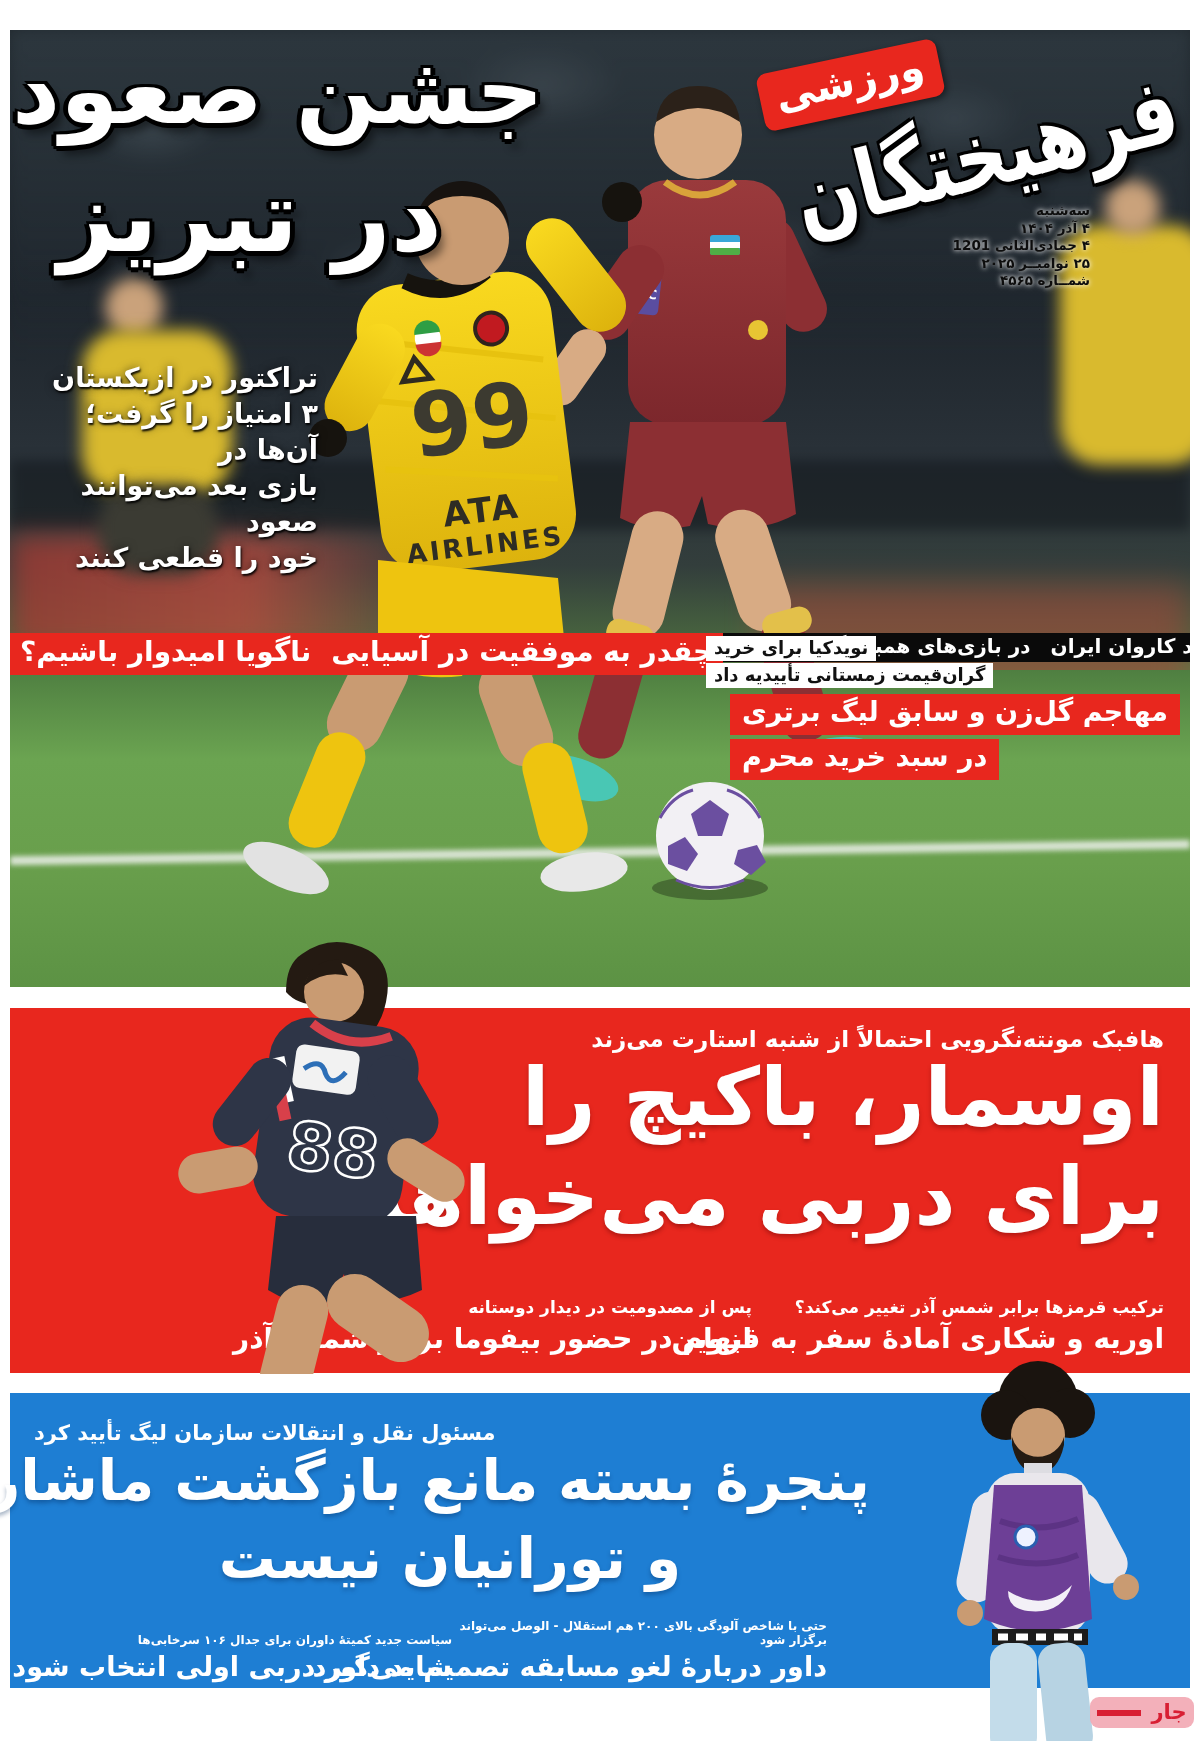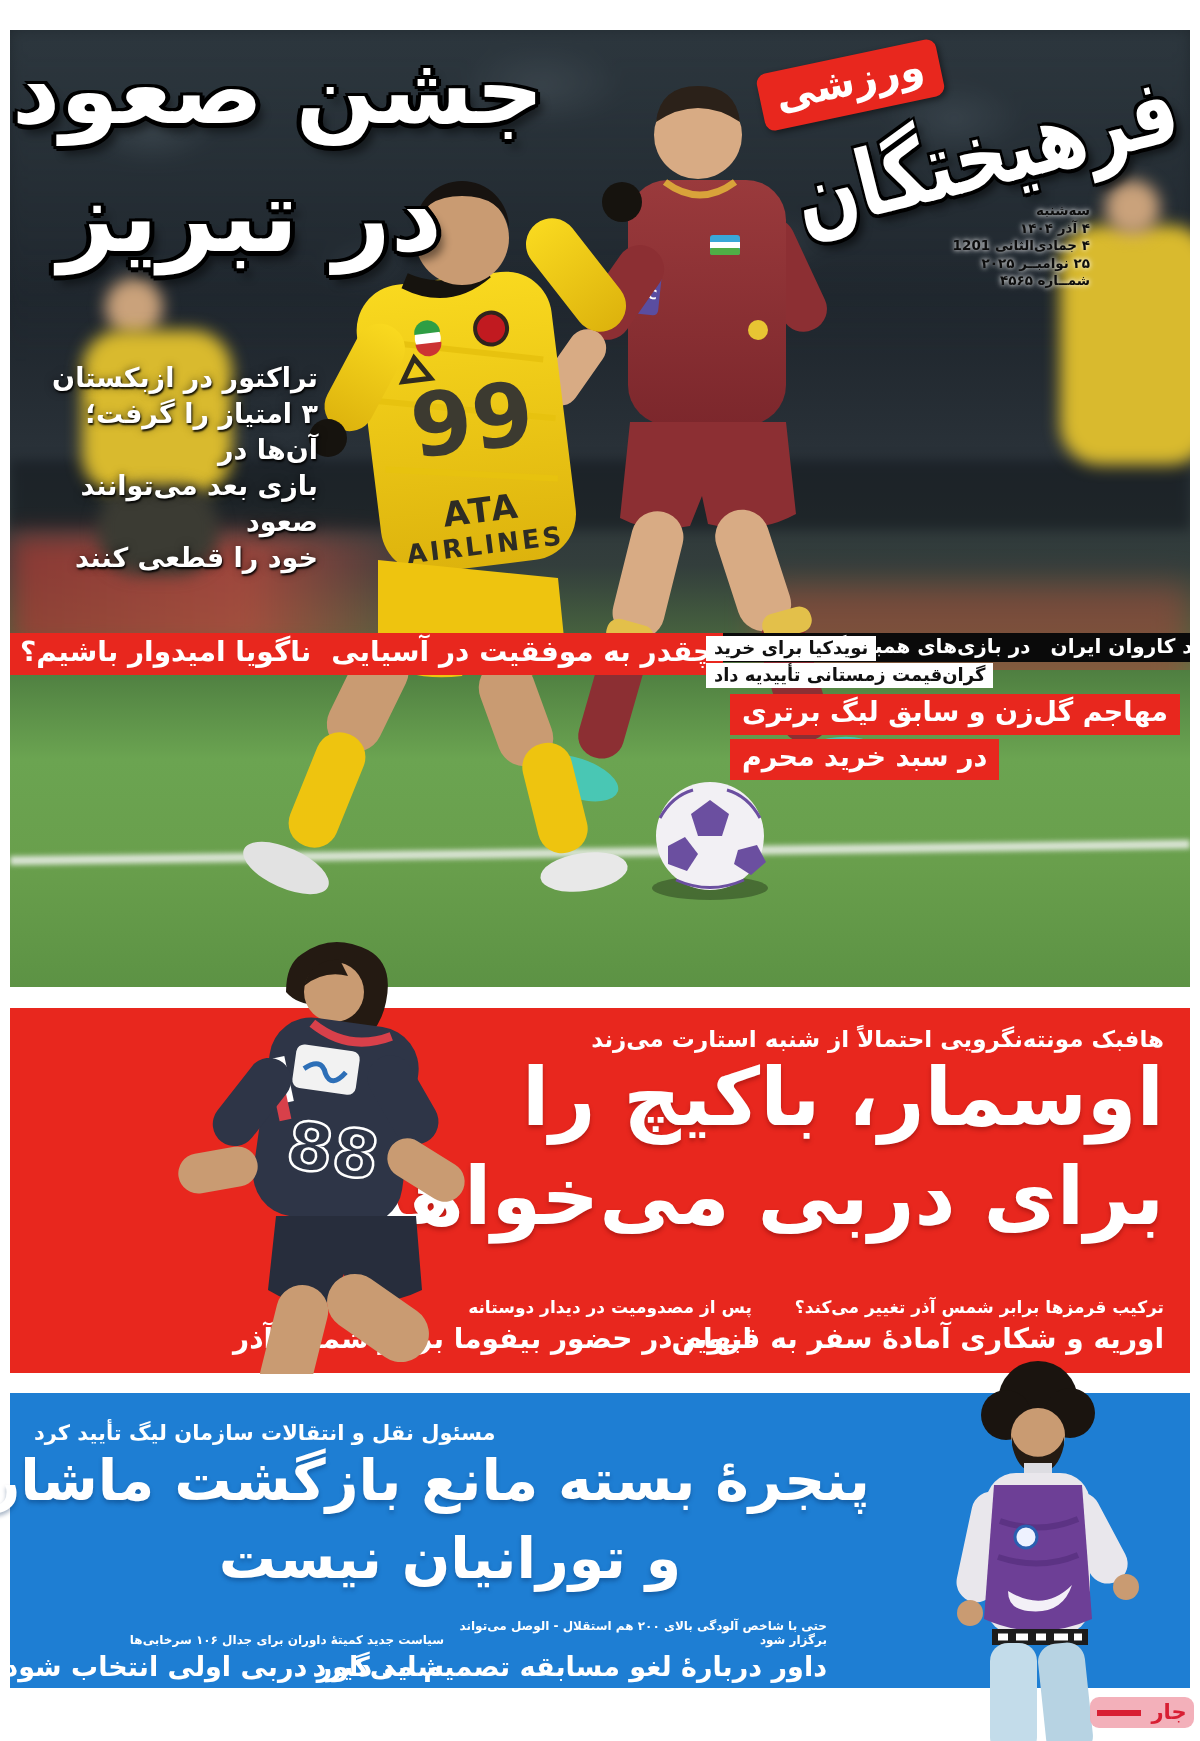--- a/index.html
+++ b/index.html
@@ -70,21 +70,21 @@
   .runner{position:absolute;left:40px;top:-74px;width:505px;height:440px;}
 
   
   .blue-band{position:absolute;left:10px;top:1393px;width:1180px;height:295px;background:#1e7ed3;}
   .bb-kicker{position:absolute;left:24px;top:28px;color:#fff;font-size:21px;font-weight:bold;direction:rtl;}
   .bb-headline{position:absolute;left:20px;top:48px;width:840px;text-align:center;color:#fff;font-weight:bold;
         font-size:57px;line-height:78px;white-space:nowrap;text-shadow:0 3px 4px rgba(0,40,90,.35);}
   .bb-col{position:absolute;bottom:6px;text-align:right;color:#fff;}
   .bb-col .k{font-size:12px;font-weight:bold;margin-bottom:4px;}
   .bb-col .h{font-size:27px;font-weight:bold;white-space:nowrap;}
-  .bb-col.left{left:22px;width:412px;}
+  .bb-col.left{left:30px;width:412px;}
   .bb-col.center{left:445px;width:372px;}
   .bib-man{position:absolute;right:2px;top:-42px;width:300px;height:400px;}
 
   
   .watermark{position:absolute;left:1090px;top:1697px;width:104px;height:31px;background:rgba(242,169,180,.92);
         border-radius:9px;display:flex;align-items:center;justify-content:center;gap:10px;}
   .watermark .wm-label{color:#d81f33;font-size:21px;font-weight:bold;line-height:1;}
   .watermark .wm-dash{width:44px;height:6px;background:#d81f33;}
 </style>
 </head>

